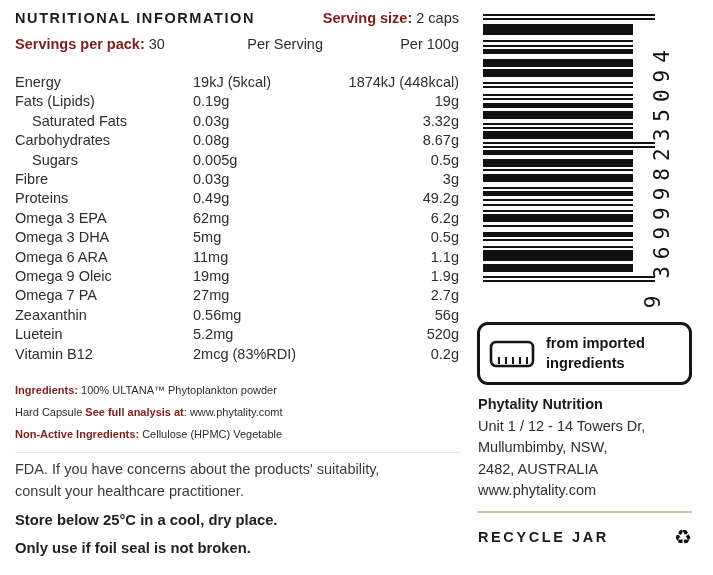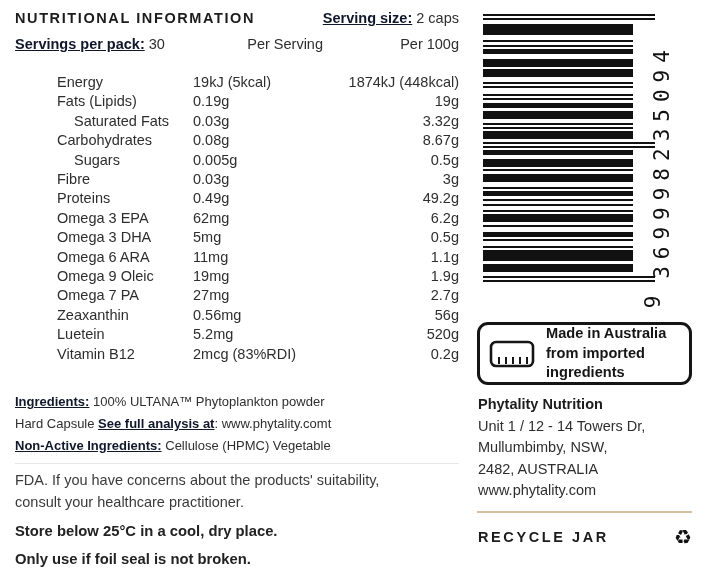--- a/index.html
+++ b/index.html
@@ -1,40 +1,40 @@
 <!DOCTYPE html>
 <html><head>
 <meta charset="utf-8">
 <style>
   html,body{margin:0;padding:0;}
   body{
     width:713px;height:575px;background:#ffffff;position:relative;overflow:hidden;
     font-family:"Liberation Sans",sans-serif;color:#2e2e2e;
     -webkit-font-smoothing:antialiased;
   }
-  .b{font-weight:bold;color:#0f172a;text-decoration:underline;}
+  .b{font-weight:bold;color:#7f1d1d;}
 
   
   .left-col{position:absolute;left:15px;top:10px;width:444px;}
   .hdr1{display:flex;justify-content:space-between;align-items:baseline;margin-bottom:10px;gap:45px;}
   .title{font-size:14.5px;font-weight:bold;letter-spacing:1.6px;color:#1c1c1c;}
   .ss{font-size:14.5px;}
   .hdr2{display:flex;font-size:14.5px;margin-bottom:21px;align-items:center;}
   .hdr2 .spp{flex:1;}
   .colh-ps{width:130px;text-align:right;}
   .colh-100{width:136px;text-align:right;}
 
   .ntable{margin-top:2px;}
-  .nrow{display:flex;font-size:14.5px;line-height:19.4px;margin-left:42px;}
+  .nrow{display:flex;font-size:14.5px;line-height:19.4px;}
   .nrow .nname{flex:1;}
   .nrow.indent .nname{padding-left:17px;}
   .nrow .nps{width:130px;}
   .nrow .n100{width:136px;text-align:right;}
 
-  .ingredients{margin-top:27px;font-size:13px;line-height:21.8px;}
+  .ingredients{margin-top:16px;font-size:11px;line-height:21.8px;}
   .div-light{height:1px;background:#e9e7e3;margin:7px 0 6px 0;}
   .disclaimer{font-size:14.5px;line-height:21.8px;color:#3a3a3a;}
   .disclaimer span{display:block;}
   .storage{margin-top:9px;font-size:14.8px;font-weight:bold;color:#222222;}
   .foil{margin-top:12px;font-size:14.8px;font-weight:bold;color:#222222;}
 
   
   .barcode-bars{position:absolute;left:483px;top:14px;}
   .bar{width:150px;background:#111111;}
   .bar.long{width:172px;}
@@ -225,21 +225,20 @@
 <div class="origin-box">
   <svg class="origin-icon" width="46" height="28" viewBox="0 0 46 28">
     <rect x="2" y="2" width="42" height="24" rx="5" fill="none" stroke="#151515" stroke-width="2.6"></rect>
     <line x1="10" y1="24" x2="10" y2="17" stroke="#151515" stroke-width="2"></line>
     <line x1="17" y1="24" x2="17" y2="17" stroke="#151515" stroke-width="2"></line>
     <line x1="24" y1="24" x2="24" y2="17" stroke="#151515" stroke-width="2"></line>
     <line x1="31" y1="24" x2="31" y2="17" stroke="#151515" stroke-width="2"></line>
     <line x1="38" y1="24" x2="38" y2="17" stroke="#151515" stroke-width="2"></line>
   </svg>
   <div class="origin-text">
-    <span>Made in Australia</span>
     <span>from imported</span>
     <span>ingredients</span>
   </div>
 </div>
 
 <div class="company">
   <div class="cname">Phytality Nutrition</div>
   <div>Unit 1 / 12 - 14 Towers Dr,</div>
   <div>Mullumbimby, NSW,</div>
   <div>2482, AUSTRALIA</div>

